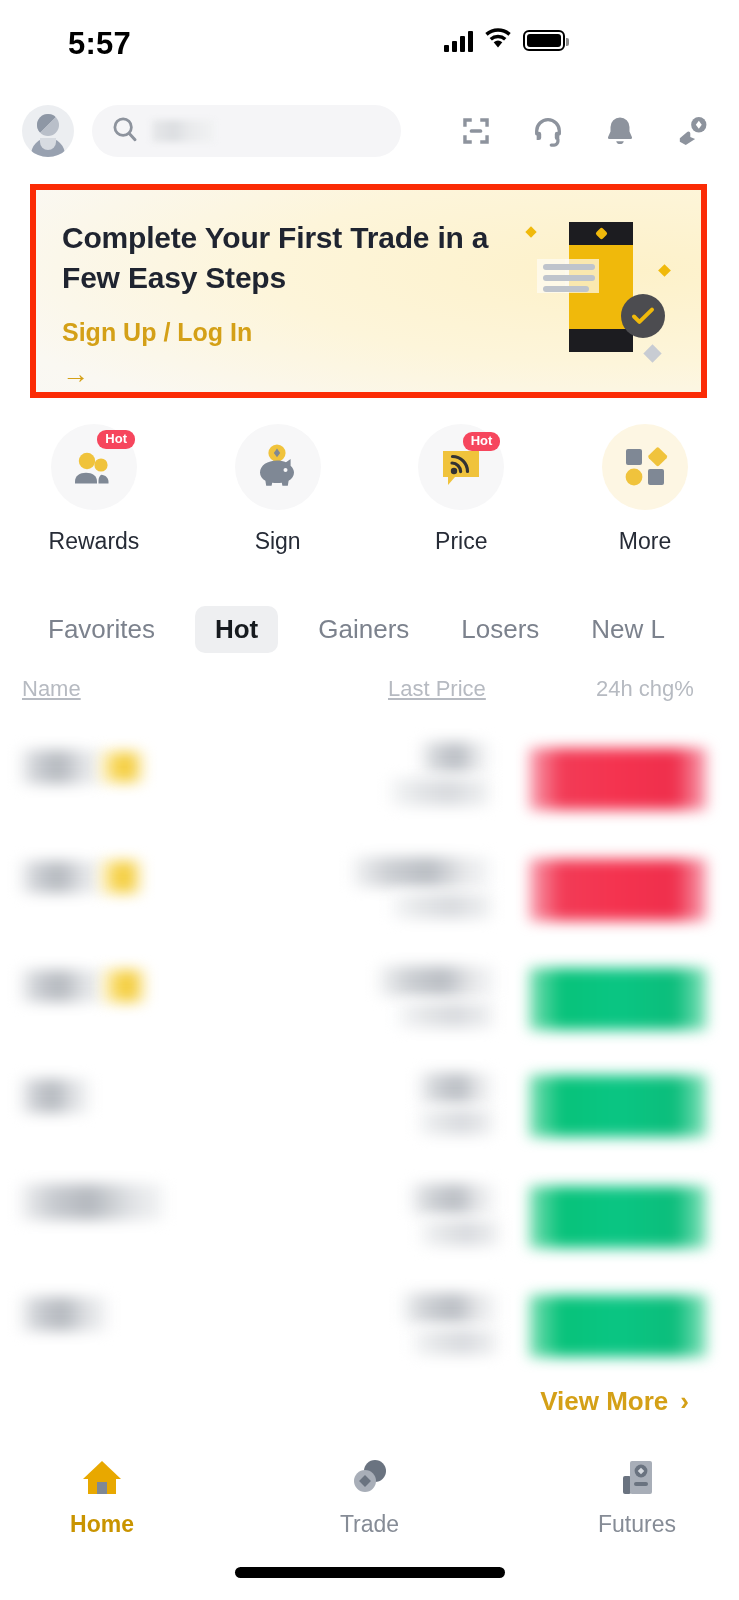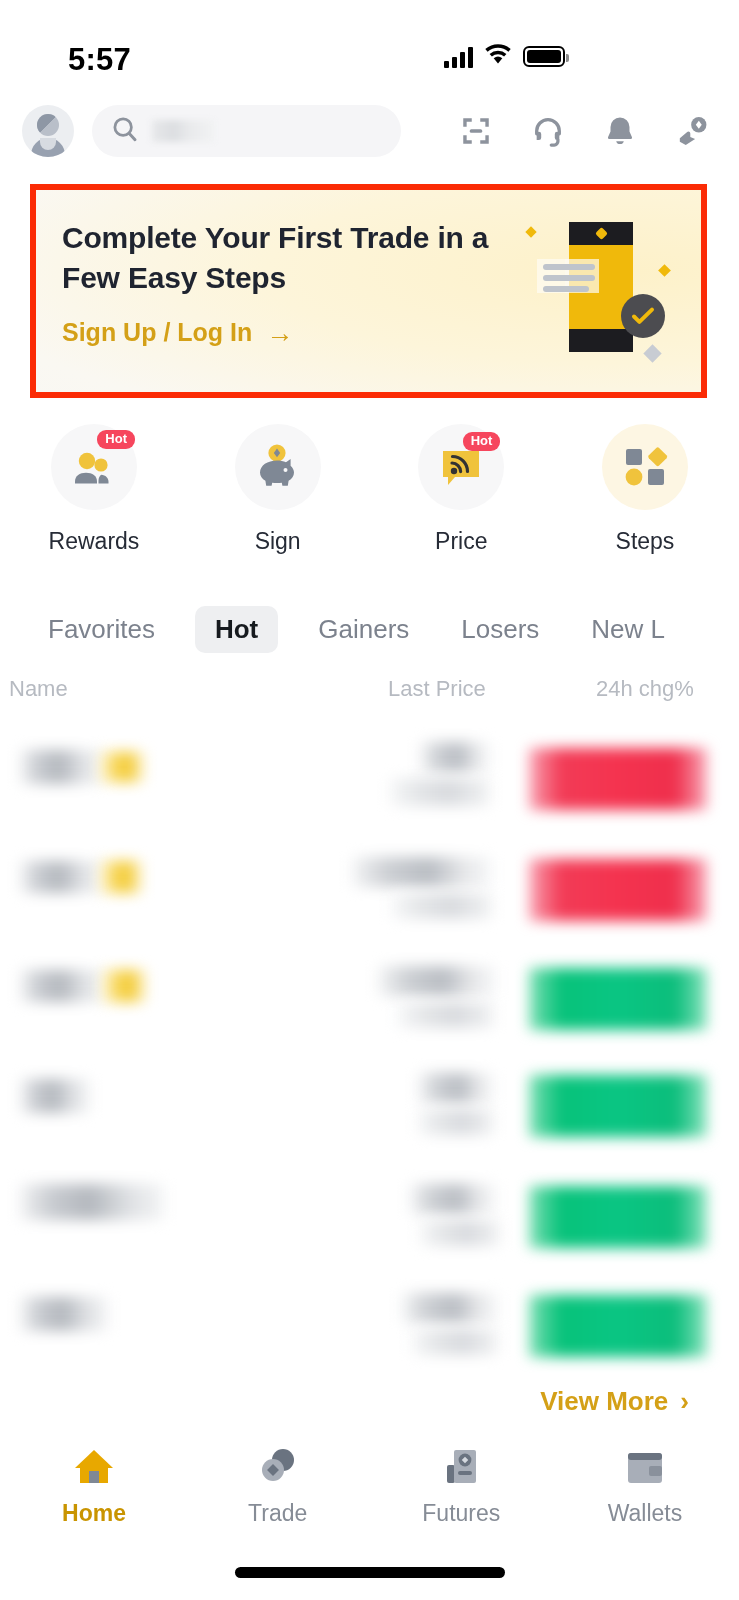--- a/index.html
+++ b/index.html
@@ -6,21 +6,21 @@
   html, body {
     width: 739px; height: 1600px;
     background: #ffffff;
     font-family: "Liberation Sans", sans-serif;
     overflow: hidden;
   }
   .phone { position: relative; width: 739px; height: 1600px; background:#fff; }
 
   
   .statusbar {
-    position: absolute; top: 0; left: 0; width: 613px; height: 90px; margin-top: 16px;
+    position: absolute; top: 0; left: 0; width: 613px; height: 90px;
   }
   .status-time {
     position: absolute; left: 68px; top: 26px;
     font-size: 31px; font-weight: 700; color: #000;
     letter-spacing: 0.2px;
   }
   .status-right {
     position: absolute; right: 48px; top: 28px;
     display: flex; align-items: center; gap: 11px;
   }
@@ -96,21 +96,21 @@
     overflow: hidden;
   }
   .banner-title {
     position: absolute; left: 26px; top: 28px; width: 480px;
     font-size: 30px; line-height: 1.32; font-weight: 700; color: #1f2430;
     letter-spacing: -0.2px;
   }
   .banner-cta {
     position: absolute; left: 26px; top: 128px;
     font-size: 25px; font-weight: 700; color: #d4a017;
-    display: flex; align-items: flex-end; gap: 14px;
+    display: flex; align-items: flex-start; gap: 14px; flex-direction: column;
   }
   .banner-cta .arw { font-size: 27px; line-height: 1; font-weight: 400; }
   .illus { position: absolute; right: 28px; top: 14px; width: 170px; height: 172px; }
   .ph-body { position:absolute; left:66px; top:18px; width:64px; height:130px; background:#F0B90B; }
   .ph-top { position:absolute; left:66px; top:18px; width:64px; height:23px; background:#1c1c20; }
   .ph-bot { position:absolute; left:66px; top:125px; width:64px; height:23px; background:#1c1c20; }
   .ph-dot { position:absolute; left:94px; top:25px; width:9px; height:9px; background:#F0B90B; transform:rotate(45deg); border-radius:2px;}
   .ph-card { position:absolute; left:34px; top:55px; width:62px; height:34px; background:rgba(255,255,255,.55); }
   .ph-card-ov { position:absolute; left:62px; top:55px; width:34px; height:34px; background:rgba(255,255,255,.28); }
   .ph-line { position:absolute; left:40px; height:6px; background:#bfc4cc; border-radius:3px; }
@@ -158,22 +158,22 @@
   .tab.active {
     color: #161a1e; font-weight: 700; background: #eeeff1; border-radius: 10px;
     padding: 8px 20px;
   }
 
   
   .thead {
     position: absolute; left: 0; top: 676px; width: 739px; height: 38px;
     font-size: 22px; color: #b6bac1;
   }
-  .thead .c-name { position:absolute; left: 9px; top:0; }
-  .thead .c-price { position:absolute; left: 388px; top:0; }
+  .thead .c-name { position:absolute; left: 22px; top:0;text-decoration:underline; }
+  .thead .c-price { position:absolute; left: 388px; top:0;text-decoration:underline; }
   .thead .c-chg { position:absolute; left: 596px; top:0; }
 
   .rows { position: absolute; left: 0; top: 726px; width: 739px; }
   .row { position: relative; height: 109px; }
   .redact {
     position: absolute; border-radius: 3px;
   }
   .redact.gray {
     background: linear-gradient(90deg,#f2f3f4 0%, #c9ccd1 22%, #b4b8be 48%, #dfe1e4 76%, #f4f5f6 100%);
     filter: blur(7px);
@@ -200,22 +200,22 @@
   
   .viewmore {
     position: absolute; right: 50px; top: 1386px;
     font-size: 26px; font-weight: 700; color: #d4a017;
     display:flex; align-items:center; gap: 12px;
   }
 
   
   .bottomnav {
     position: absolute; left: 0; bottom: 62px; width: 739px; height: 106px;
-    display: flex; align-items: center; justify-content: space-between;
-    padding: 0 24px;
+    display: flex; align-items: flex-end; justify-content: space-between;
+    padding: 0 32px;
   }
   .nav {
     width: 140px; display: flex; flex-direction: column; align-items: center; gap: 12px;
   }
   .nav .nlabel { font-size: 23px; color: #868c96; }
   .nav.active .nlabel { color: #C99400; font-weight: 700; }
   .nav .nicon { height: 44px; display:flex; align-items:center; justify-content:center; }
 
   .homebar {
     position: absolute; left: 50%; transform: translateX(-50%); bottom: 22px;
@@ -369,21 +369,21 @@
 
     <div class="qa more">
       <span class="bubble">
         <svg width="46" height="46" viewBox="0 0 46 46">
           <rect x="4" y="5" width="16" height="16" rx="2" fill="#7F8895"></rect>
           <rect x="28.5" y="5.5" width="14.5" height="14.5" rx="2" fill="#F0C33C" transform="rotate(45 35.7 12.7)"></rect>
           <circle cx="12" cy="33" r="8.4" fill="#F0C33C"></circle>
           <rect x="26" y="25" width="16" height="16" rx="2" fill="#7F8895"></rect>
         </svg>
       </span>
-      <span class="label">Steps</span>
+      <span class="label">More</span>
     </div>
   </div>
 
   <div class="tabs">
     <span class="tab">Favorites</span>
     <span class="tab active">Hot</span>
     <span class="tab">Gainers</span>
     <span class="tab">Losers</span>
     <span class="tab">New L</span>
   </div>
@@ -478,26 +478,16 @@
           <rect x="7" y="19" width="8" height="18" rx="2" fill="#6A7380"></rect>
           <rect x="14" y="4" width="22" height="33" rx="2" fill="#A8AEB8"></rect>
           <circle cx="25" cy="14" r="6.4" fill="#6A7380"></circle>
           <rect x="22.7" y="11.7" width="4.6" height="4.6" fill="#D5D9DF" transform="rotate(45 25 14)"></rect>
           <rect x="18" y="25" width="14" height="4" rx="2" fill="#6A7380"></rect>
         </svg>
       </span>
       <span class="nlabel">Futures</span>
     </div>
 
-    <div class="nav">
-      <span class="nicon">
-        <svg width="44" height="40" viewBox="0 0 44 40">
-          <rect x="5" y="7" width="34" height="30" rx="3" fill="#A8AEB8"></rect>
-          <rect x="5" y="7" width="34" height="7" rx="3" fill="#6A7380"></rect>
-          <rect x="26" y="20" width="13" height="10" rx="2" fill="#8A919C"></rect>
-        </svg>
-      </span>
-      <span class="nlabel">Wallets</span>
-    </div>
   </div>
 
   <div class="homebar"></div>
 </div>
 
 </body></html>

